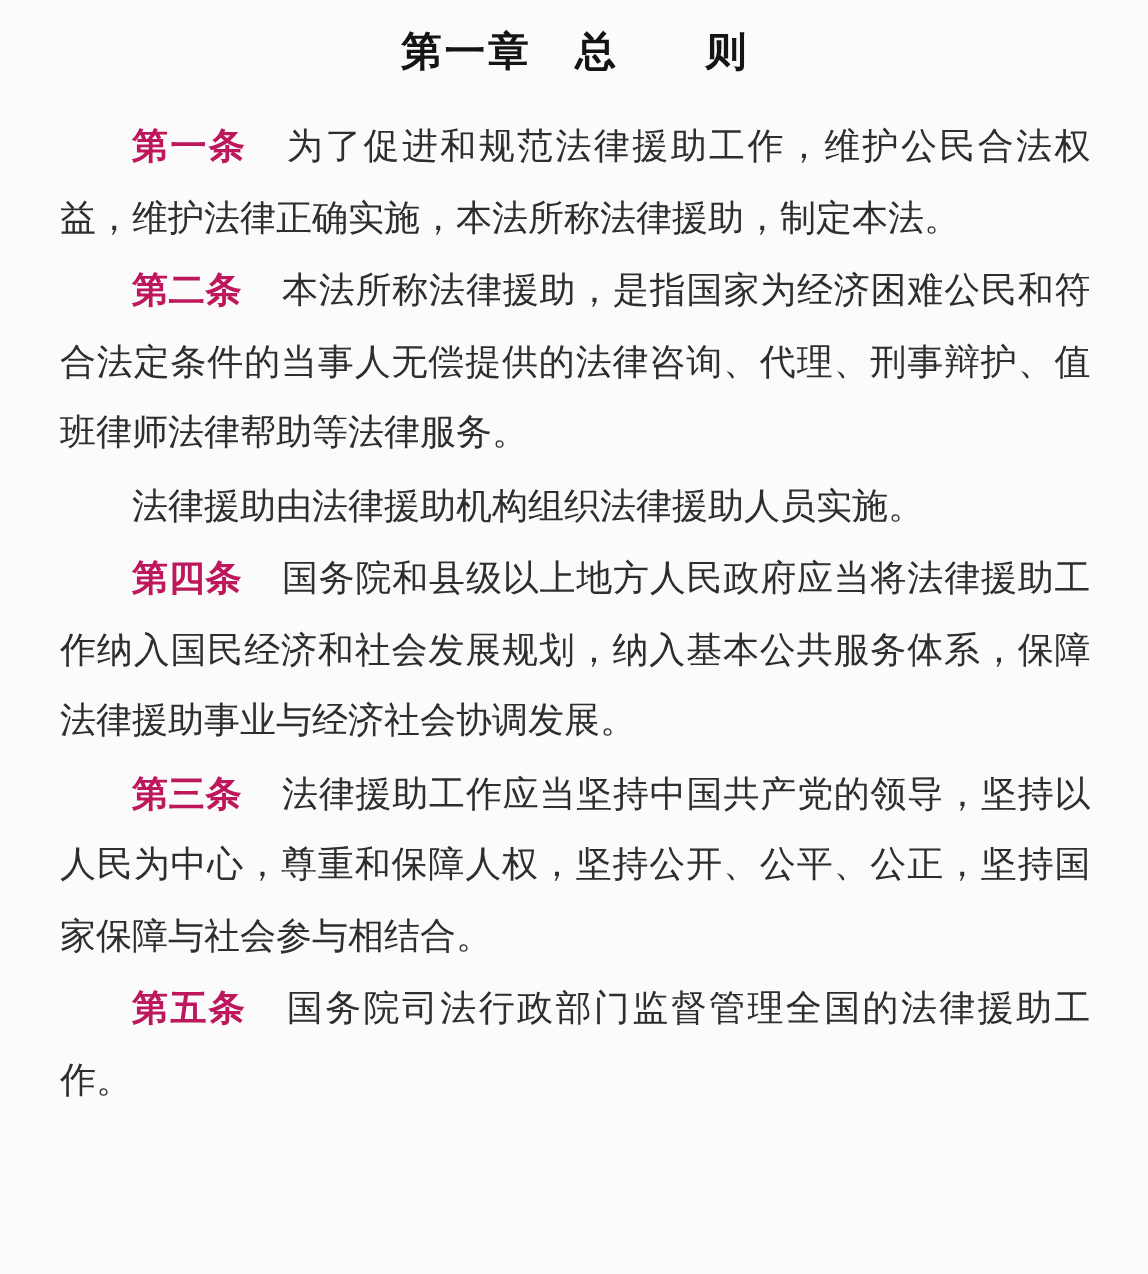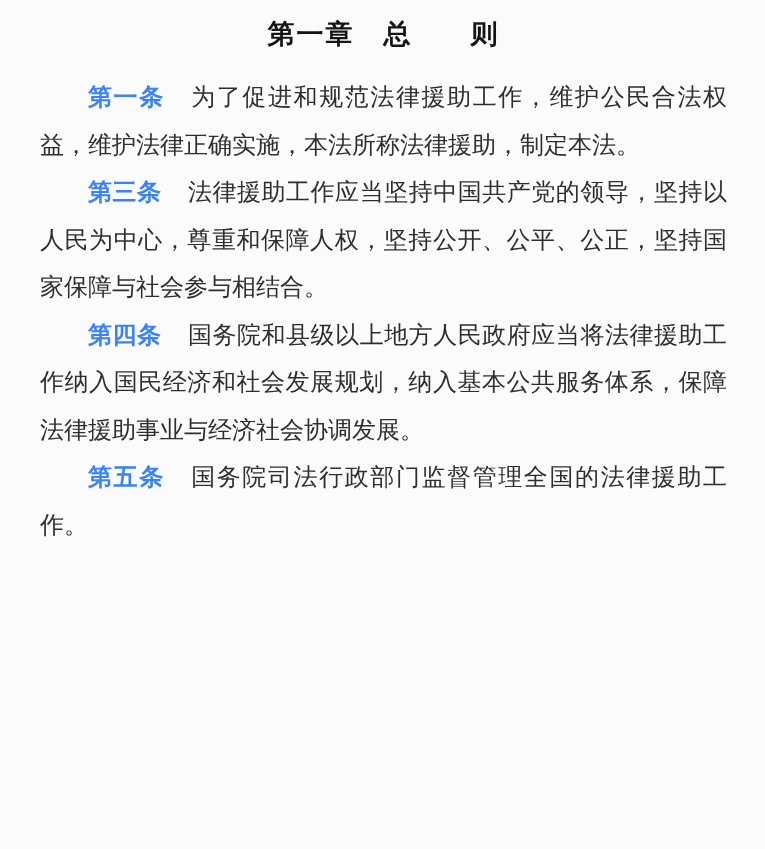--- a/index.html
+++ b/index.html
@@ -31,40 +31,42 @@
     .para {
       font-family: "Liberation Serif", "DejaVu Serif", serif;
       font-size: 24px;
       color: #2e2e2e;
       line-height: 47.5px;
       text-align: justify;
       text-indent: 2em;
       margin: 0;
     }
     .article-label {
-      font-family: Liberation Serif, serif;
+      font-family: Liberation Sans, sans-serif;
       font-weight: 700;
-      color: #3b82f6;
+      color: #be185d;
       margin-right: 1.1em;
     }
     .article-label:empty {
       margin-right: 0;
     }
   </style>
 </head>
 <body>
 
 <div class="doc-page">
 
   <h1 class="doc-title">第一章　总　　则</h1>
 
   <p class="para"><span class="article-label">第一条</span><span>为了促进和规范法律援助工作，维护公民合法权益，维护法律正确实施，本法所称法律援助，制定本法。</span></p>
 
+  <p class="para"><span class="article-label">第二条</span><span>本法所称法律援助，是指国家为经济困难公民和符合法定条件的当事人无偿提供的法律咨询、代理、刑事辩护、值班律师法律帮助等法律服务。</span></p>
 
+  <p class="para"><span class="article-label"></span><span>法律援助由法律援助机构组织法律援助人员实施。</span></p>
+
+  <p class="para"><span class="article-label">第四条</span><span>国务院和县级以上地方人民政府应当将法律援助工作纳入国民经济和社会发展规划，纳入基本公共服务体系，保障法律援助事业与经济社会协调发展。</span></p>
 
   <p class="para"><span class="article-label">第三条</span><span>法律援助工作应当坚持中国共产党的领导，坚持以人民为中心，尊重和保障人权，坚持公开、公平、公正，坚持国家保障与社会参与相结合。</span></p>
-
-  <p class="para"><span class="article-label">第四条</span><span>国务院和县级以上地方人民政府应当将法律援助工作纳入国民经济和社会发展规划，纳入基本公共服务体系，保障法律援助事业与经济社会协调发展。</span></p>
 
   <p class="para"><span class="article-label">第五条</span><span>国务院司法行政部门监督管理全国的法律援助工作。</span></p>
 
 
 </div>
 
 </body></html>

